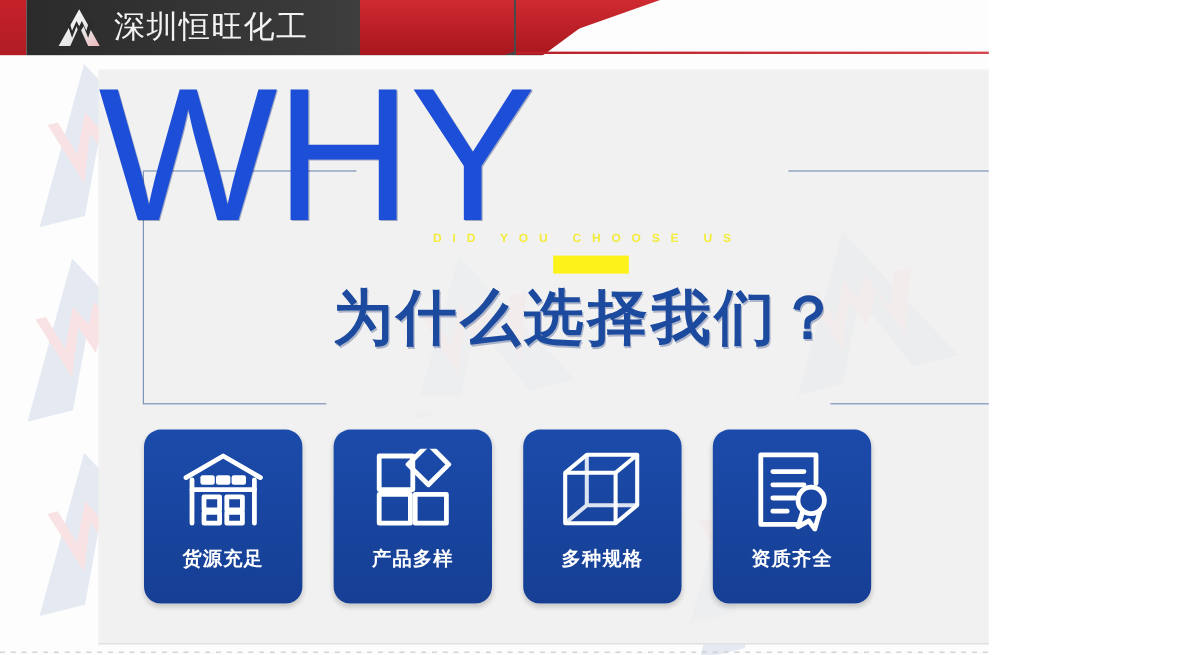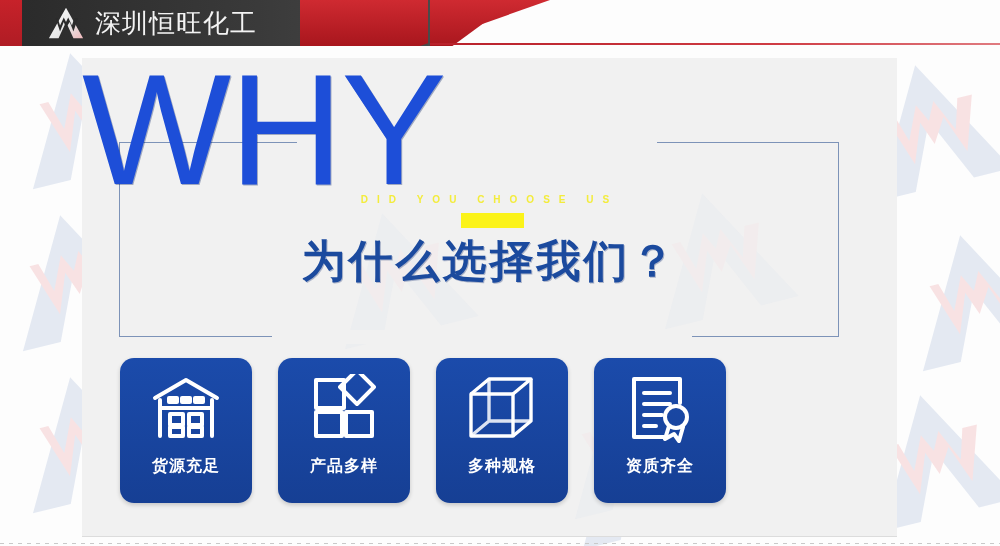--- a/index.html
+++ b/index.html
@@ -2,21 +2,21 @@
 <html><head>
 <meta charset="utf-8">
 <style>
   html,body{margin:0;padding:0;}
   body{
     width:1000px;height:546px;overflow:hidden;
     background:#ffffff;
     font-family:"Liberation Sans","DejaVu Sans",sans-serif;
     -webkit-font-smoothing:antialiased;
   }
-  .stage{position:relative;width:1000px;height:546px;overflow:hidden;background:#fdfdfd;}
+  .stage{position:relative;width:824px;height:546px;overflow:hidden;background:#fdfdfd;}
 
   
   .watermark-layer{position:absolute;inset:0;overflow:hidden;z-index:0;}
   .wm{position:absolute;opacity:.5;}
   .wm svg{display:block;}
 
   
   .site-header{position:absolute;left:0;top:0;width:1000px;height:46px;z-index:6;}
   .hdr-red-left{position:absolute;left:0;top:0;width:22px;height:46px;
     background:linear-gradient(180deg,#c7222a 0%,#b01c24 100%);}
@@ -53,21 +53,21 @@
   .why-word{position:absolute;left:0;top:-8px;width:815px;text-align:left;
     font-size:158px;line-height:158px;font-weight:normal;color:#1d4ed8;
     letter-spacing:-2px;
     font-family:"Liberation Sans","DejaVu Sans",sans-serif;
     text-shadow:1px 1px 0 rgba(10,35,100,.35);}
   .why-sub{position:absolute;left:0;top:136px;width:815px;text-align:center;
     font-size:10px;font-weight:bold;color:#f3ec3c;letter-spacing:9px;
     font-family:"Liberation Sans","DejaVu Sans",sans-serif;}
   .why-bar{position:absolute;left:379px;top:155px;width:63px;height:15px;background:#fbf319;}
   .why-cn{position:absolute;left:0;top:174px;width:815px;text-align:center;
-    font-size:44px;font-weight:bold;color:#1b4a9e;letter-spacing:3px;
+    font-size:50px;font-weight:bold;color:#1b4a9e;letter-spacing:3px;
     font-family:"DejaVu Sans","Liberation Sans",sans-serif;
     text-shadow:1px 1px 0 rgba(12,40,110,.3);}
 
   
   .cards{position:absolute;left:120px;top:358px;width:770px;height:145px;
     display:flex;gap:26px;z-index:5;}
   .card{width:132px;height:145px;border-radius:14px;
     background:linear-gradient(180deg,#1b4bab 0%,#163f94 100%);
     display:flex;flex-direction:column;align-items:center;justify-content:flex-start;
     box-shadow:0 2px 4px rgba(0,0,0,.18);}

